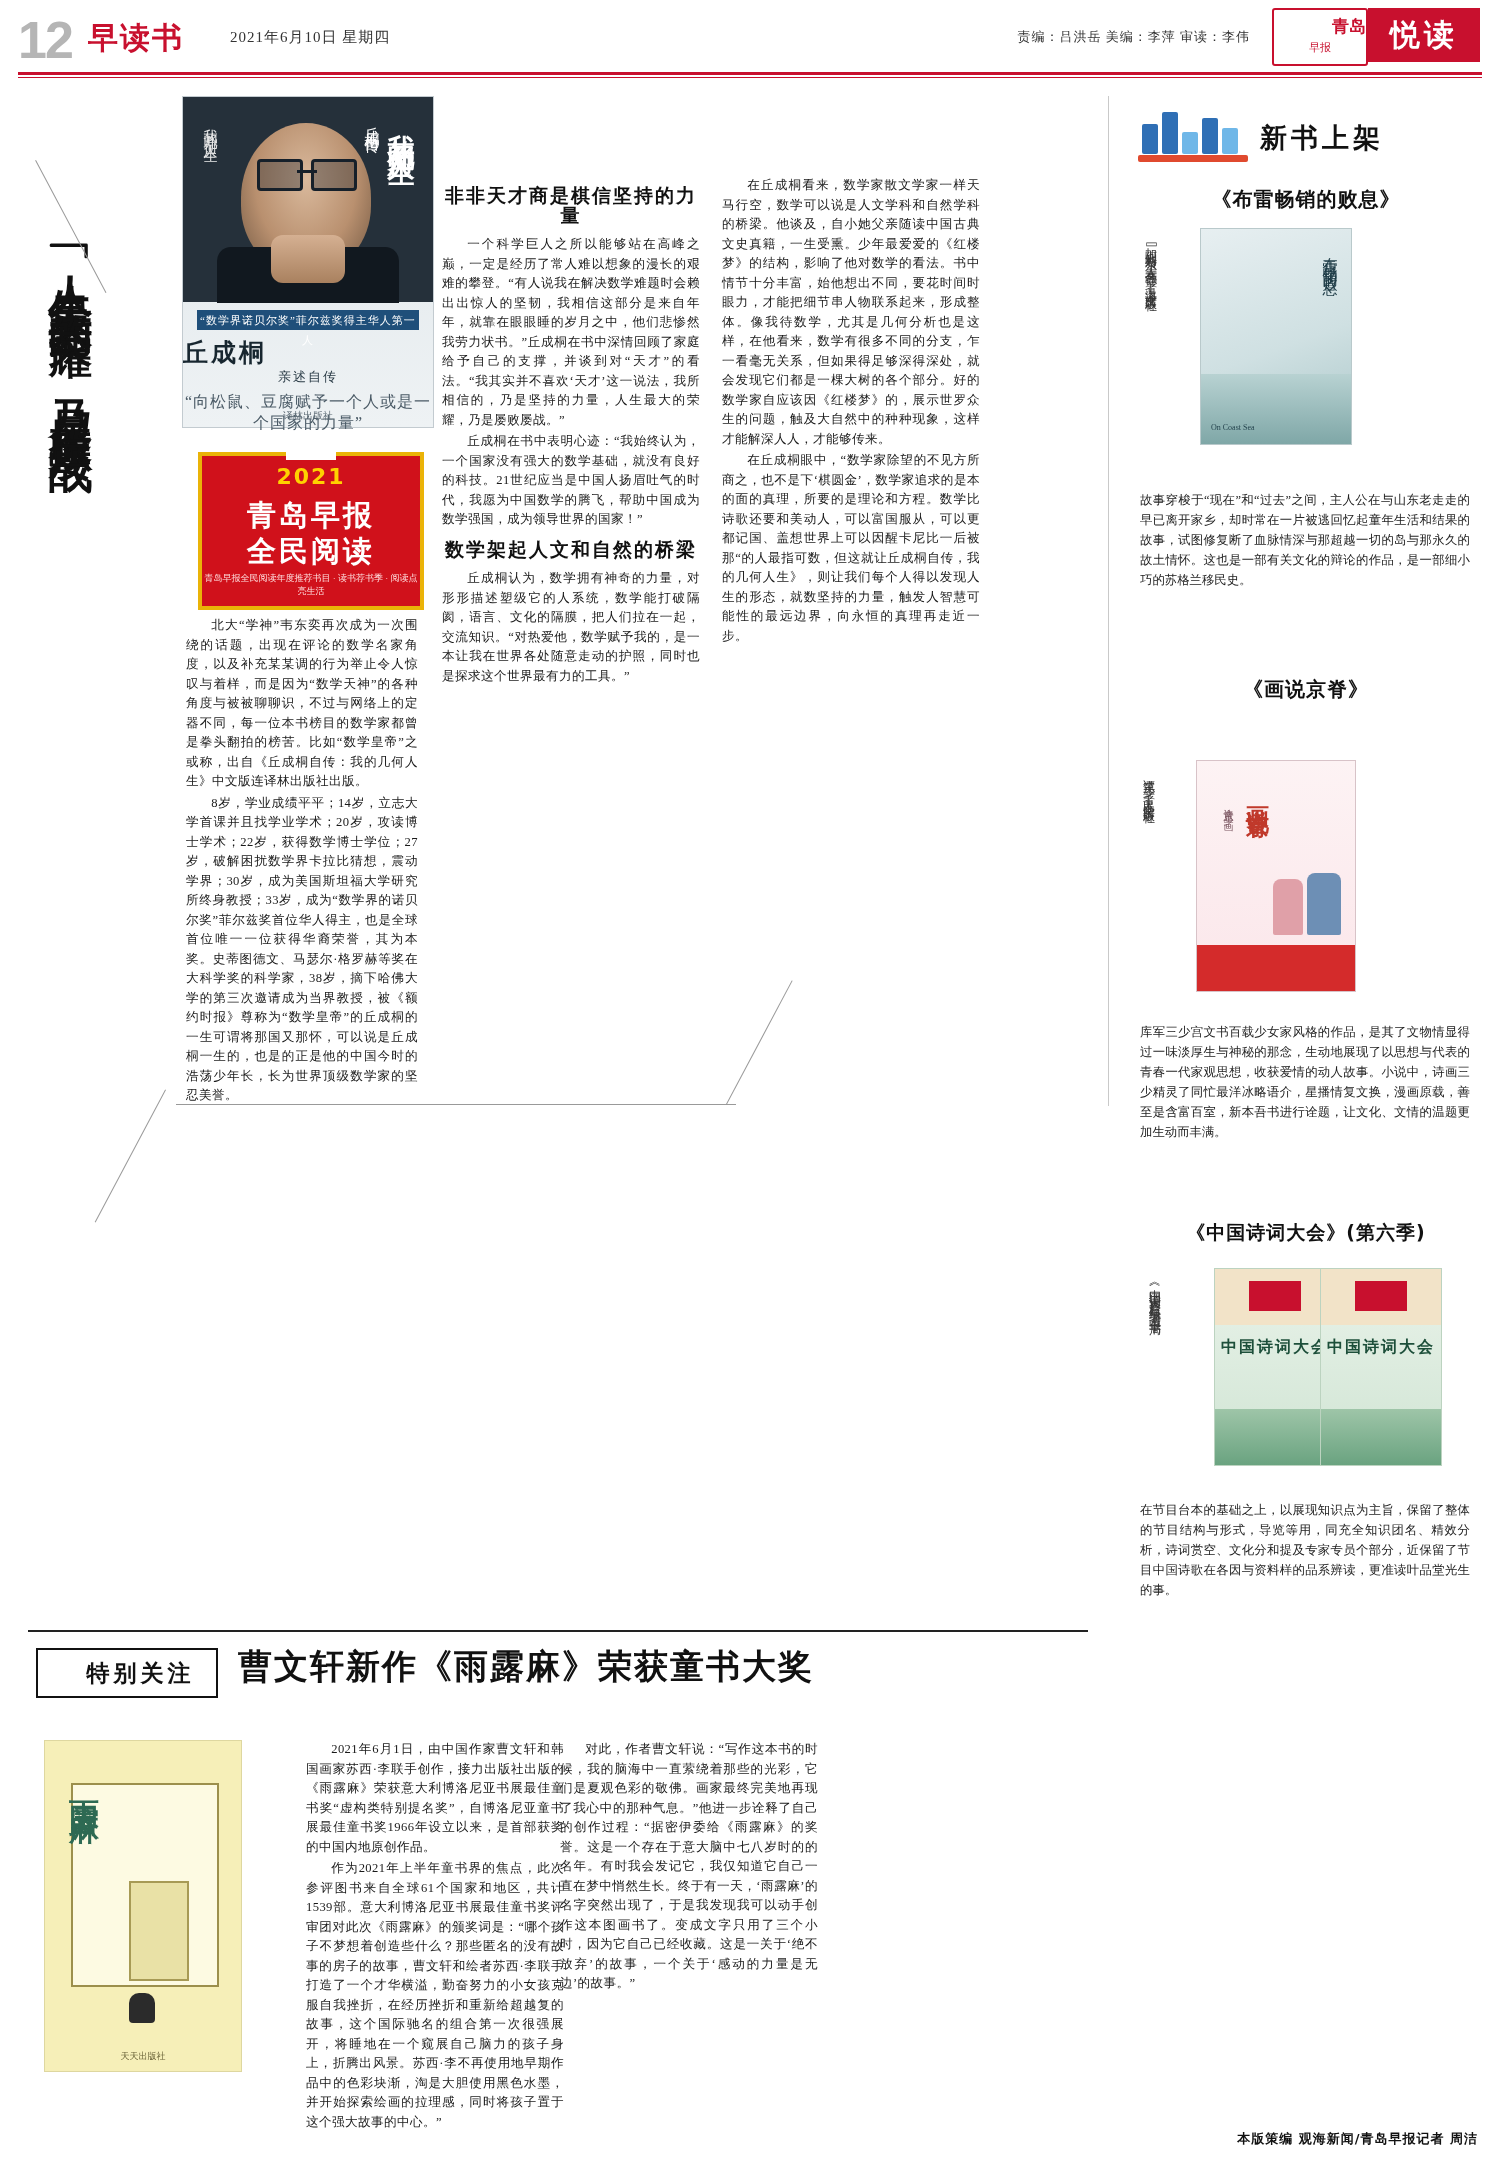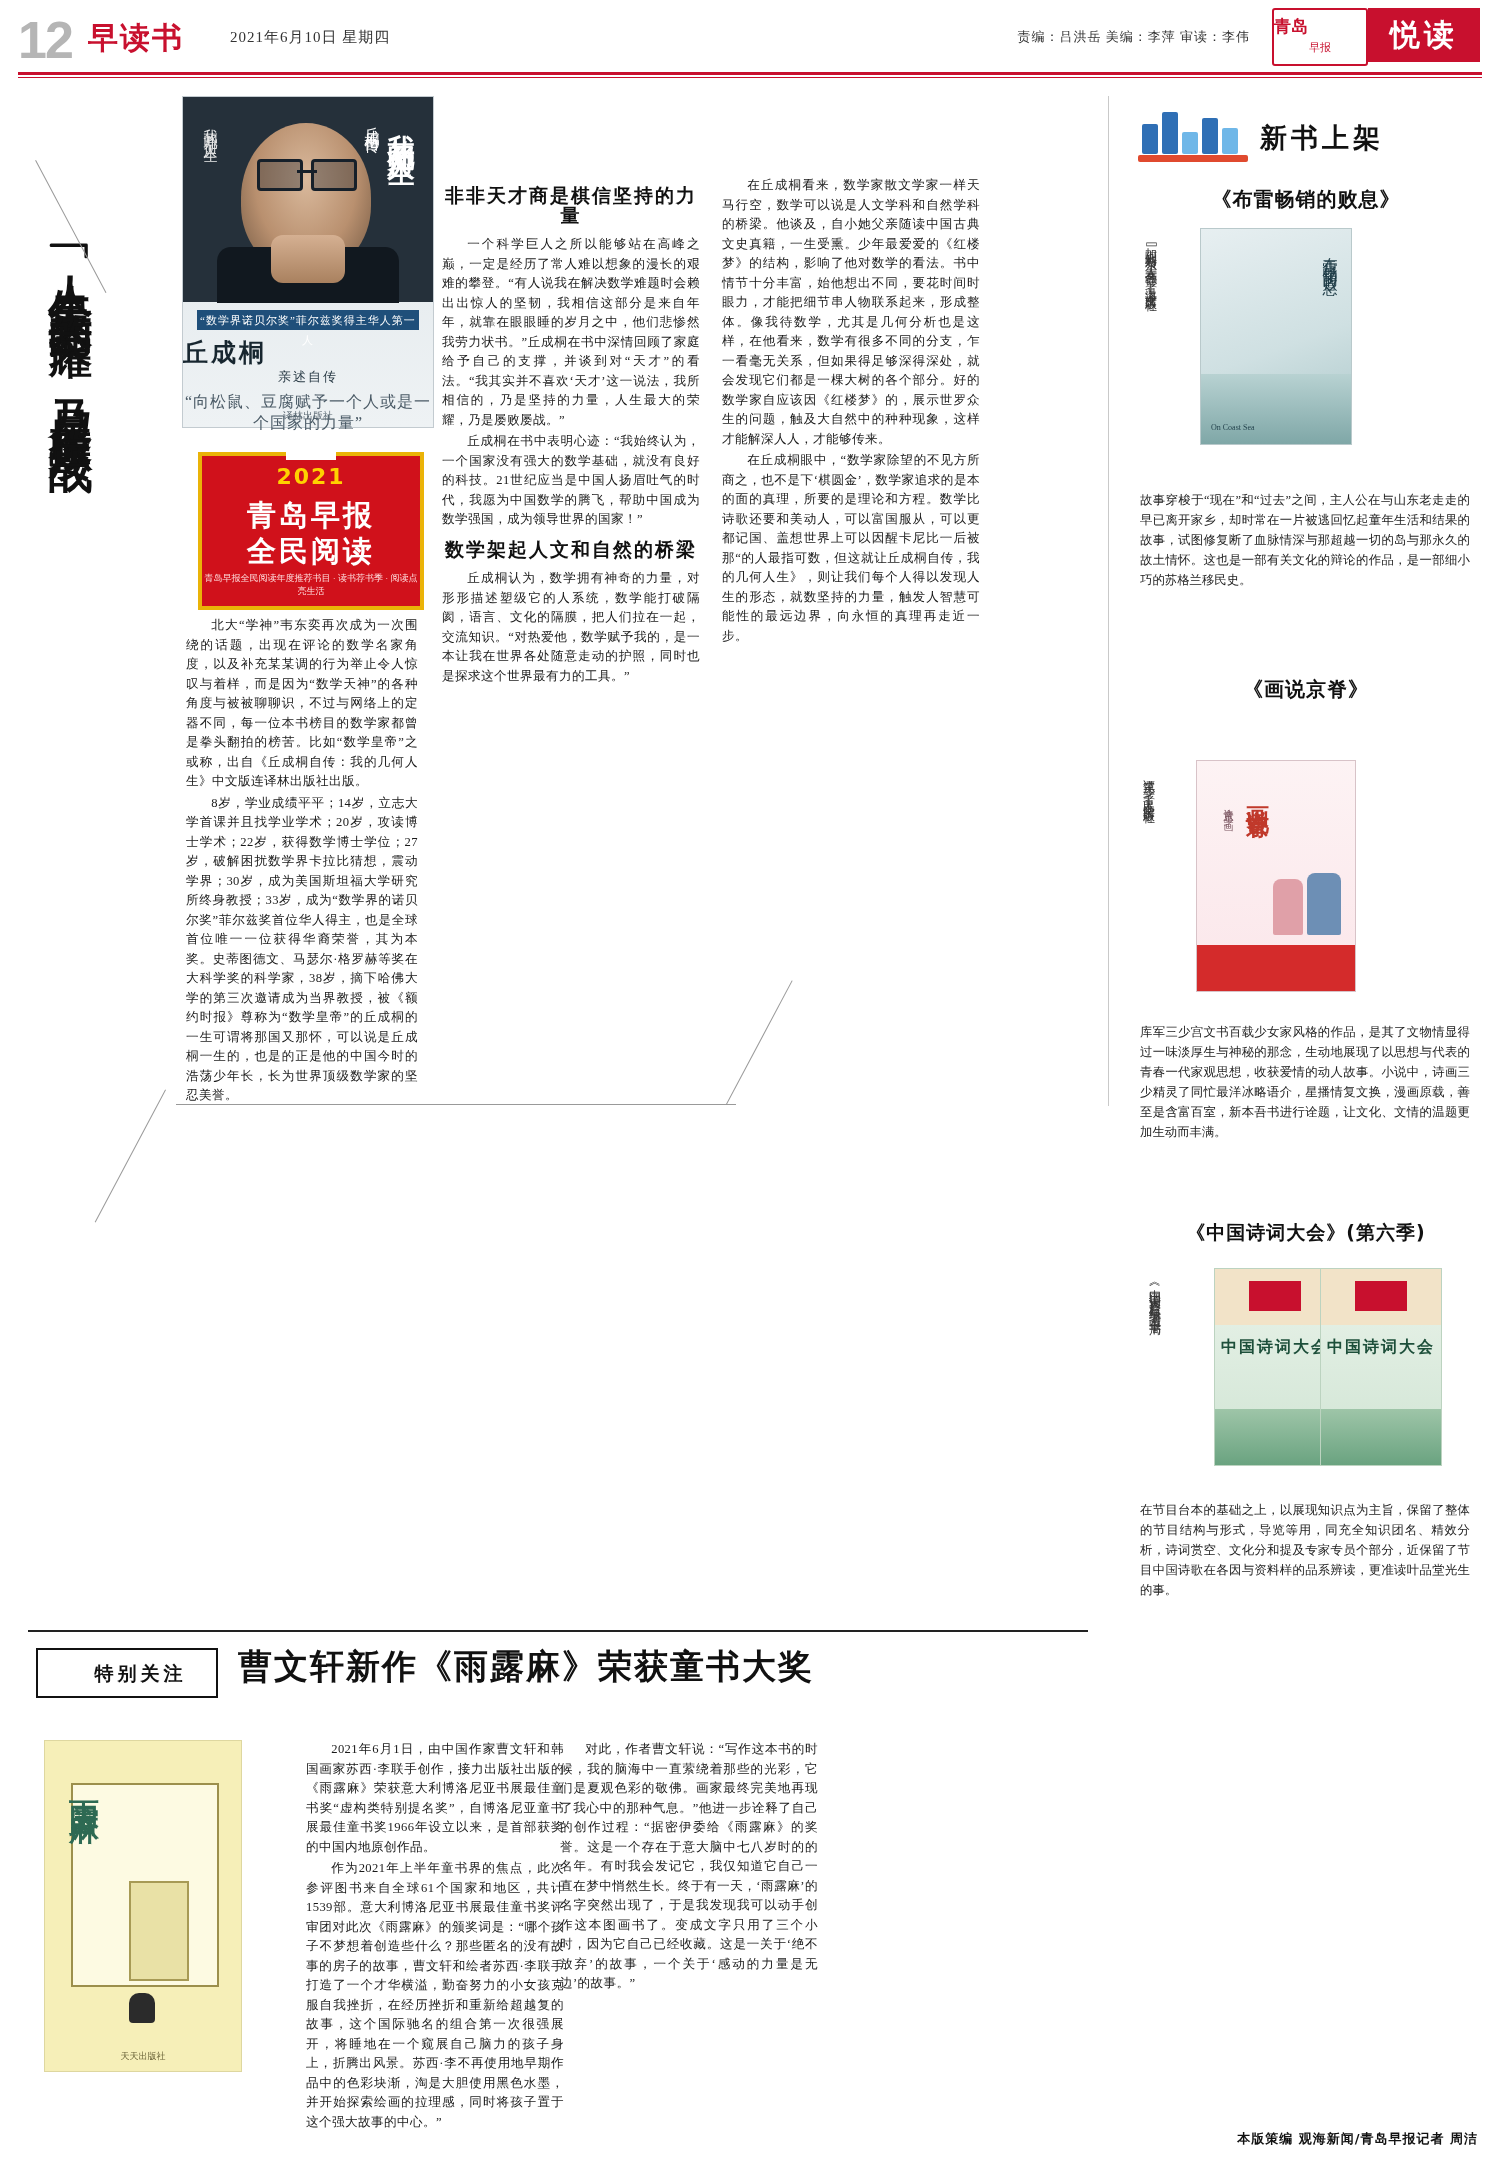--- a/index.html
+++ b/index.html
@@ -12,21 +12,21 @@
   .masthead{position:absolute;left:0;top:0;width:1500px;height:78px;}
   .mh-pagenum{position:absolute;left:18px;top:10px;font-family:"Liberation Sans",sans-serif;
     font-size:52px;font-weight:bold;color:#b5b5b5;letter-spacing:-2px;}
   .mh-title{position:absolute;left:88px;top:18px;font-family:"DejaVu Sans",sans-serif;
     font-size:30px;font-weight:bold;color:#c8102e;letter-spacing:2px;}
   .mh-date{position:absolute;left:230px;top:28px;font-size:15px;color:#333;letter-spacing:1px;}
   .mh-credits{position:absolute;left:950px;top:28px;font-size:13px;color:#333;letter-spacing:1px;
     text-align:right;width:300px;}
   .mh-logo{position:absolute;left:1272px;top:8px;width:92px;height:54px;border:2px solid #c8102e;
     border-radius:3px;background:#fff;}
-  .mh-logo-txt{position:absolute;left:0;top:6px;width:92px;text-align:left;
+  .mh-logo-txt{position:absolute;left:0;top:6px;width:92px;text-align:right;
     font-family:"DejaVu Sans",sans-serif;font-size:17px;font-weight:bold;color:#c8102e;line-height:20px;}
   .mh-logo-sub{position:absolute;left:0;top:30px;width:92px;text-align:center;font-size:11px;color:#c8102e;}
   .mh-yuedu{position:absolute;left:1368px;top:8px;width:112px;height:54px;background:#c8102e;}
   .mh-yuedu span{display:block;text-align:center;line-height:54px;color:#fff;
     font-family:"DejaVu Sans",sans-serif;font-size:30px;font-weight:bold;letter-spacing:4px;}
   .mh-rule{position:absolute;left:18px;top:72px;width:1464px;height:3px;background:#c8102e;}
   .mh-rule2{position:absolute;left:18px;top:77px;width:1464px;height:1px;background:#c8102e;}
 
   
   .bookcover{position:absolute;left:182px;top:96px;width:250px;height:330px;
@@ -119,21 +119,21 @@
   .c4-t{position:absolute;left:0;top:68px;width:100%;text-align:center;font-family:"DejaVu Sans",sans-serif;
     font-size:16px;font-weight:bold;color:#1d4f3a;letter-spacing:2px;}
   .c4-hill{position:absolute;left:0;bottom:0;width:100%;height:56px;background:linear-gradient(#9ec5a8,#6aa380);}
   .side4{position:absolute;left:1146px;top:1278px;writing-mode:vertical-rl;font-size:12px;color:#333;
     letter-spacing:2px;line-height:18px;height:140px;}
 
   
   .bt-divider{position:absolute;left:28px;top:1630px;width:1060px;height:2px;background:#222;}
   .tag{position:absolute;left:36px;top:1648px;width:178px;height:46px;border:2px solid #111;}
   .tag span{display:block;text-align:center;line-height:46px;font-family:"DejaVu Sans",sans-serif;
-    font-size:19px;font-weight:bold;letter-spacing:4px;color:#111;padding-left:27px;}
+    font-size:23px;font-weight:bold;letter-spacing:4px;color:#111;padding-left:27px;}
   .bt-title{position:absolute;left:238px;top:1644px;font-family:"DejaVu Sans",sans-serif;font-size:34px;
     font-weight:bold;color:#111;letter-spacing:2px;}
   .cover5{position:absolute;left:44px;top:1740px;width:196px;height:330px;background:#f6efb8;border:1px solid #ded7a0;}
   .c5-frame{position:absolute;left:26px;top:42px;width:144px;height:200px;border:2px solid #9c8f4c;background:#fdfae2;}
   .c5-door{position:absolute;left:56px;top:96px;width:56px;height:96px;background:#e9e1a6;border:2px solid #a79a55;}
   .c5-cat{position:absolute;left:84px;top:252px;width:26px;height:30px;background:#2b2b2b;border-radius:10px 10px 4px 4px;}
   .c5-t{position:absolute;left:18px;top:36px;writing-mode:vertical-rl;font-family:"DejaVu Sans",sans-serif;
     font-size:30px;font-weight:bold;color:#2e6a53;letter-spacing:6px;}
   .c5-press{position:absolute;left:0;bottom:8px;width:196px;text-align:center;font-size:9px;color:#6a6338;}
   .credit{position:absolute;right:22px;bottom:14px;font-family:"DejaVu Sans",sans-serif;font-size:13px;

